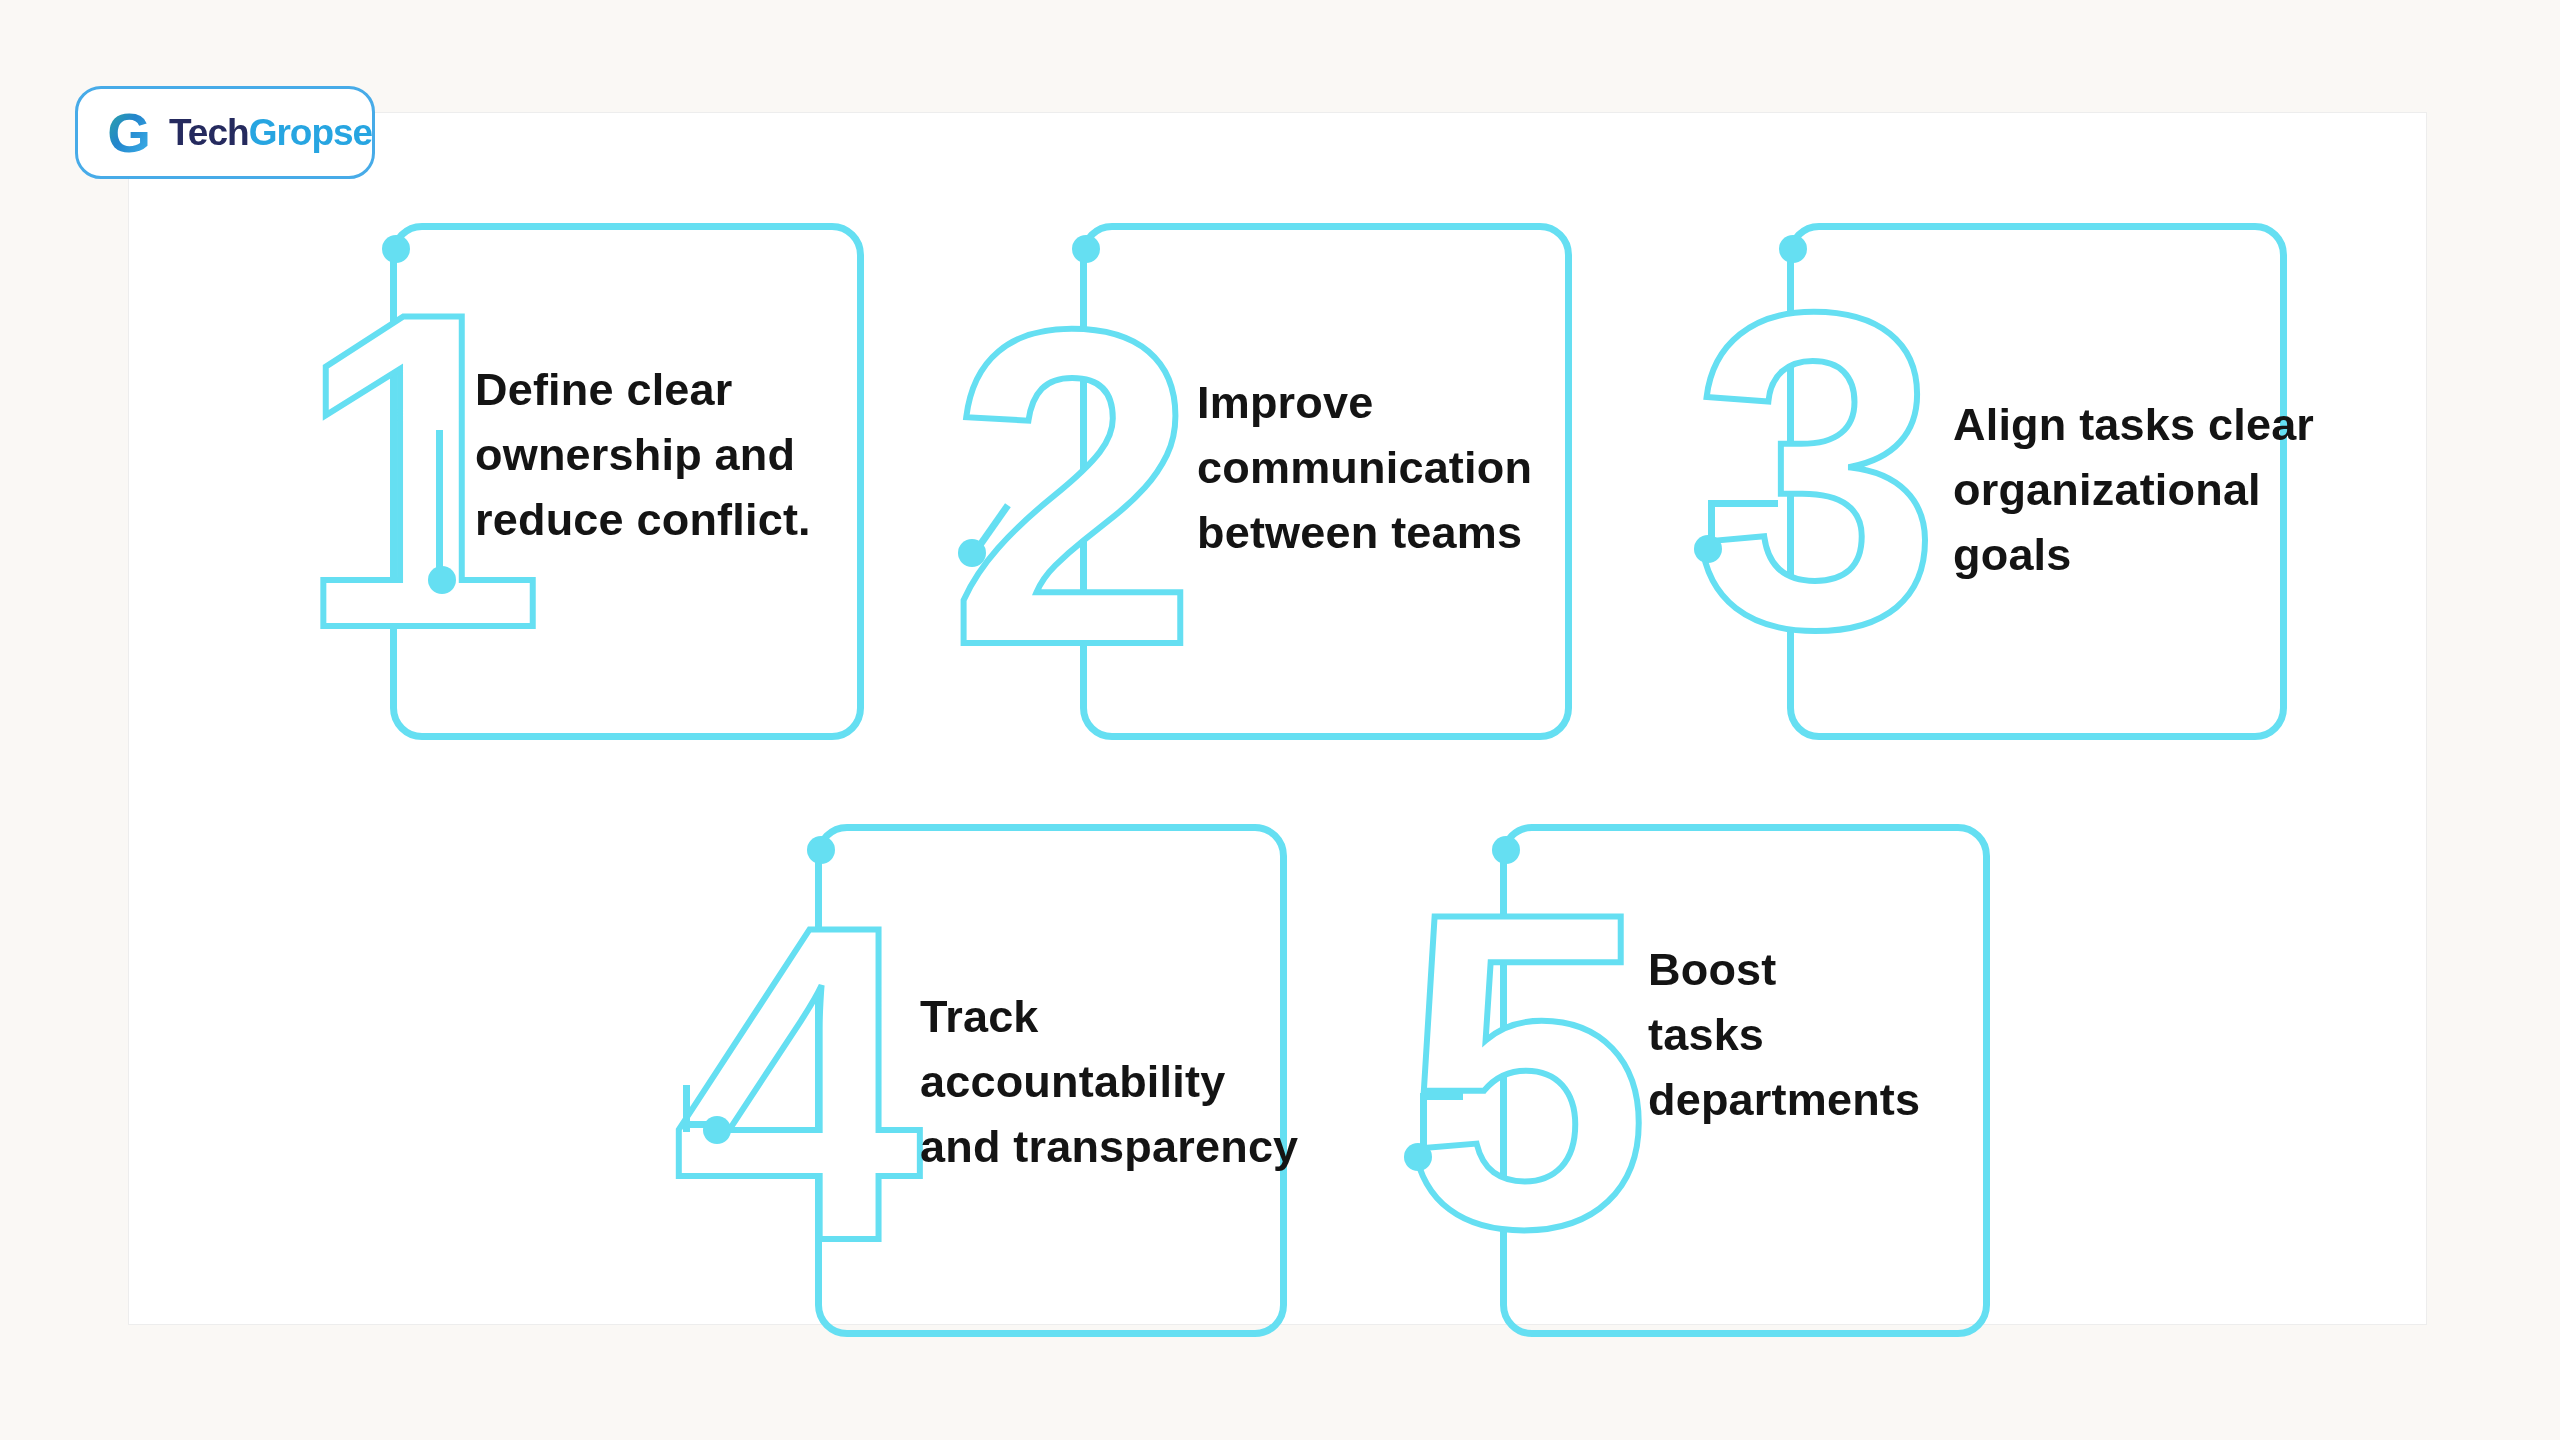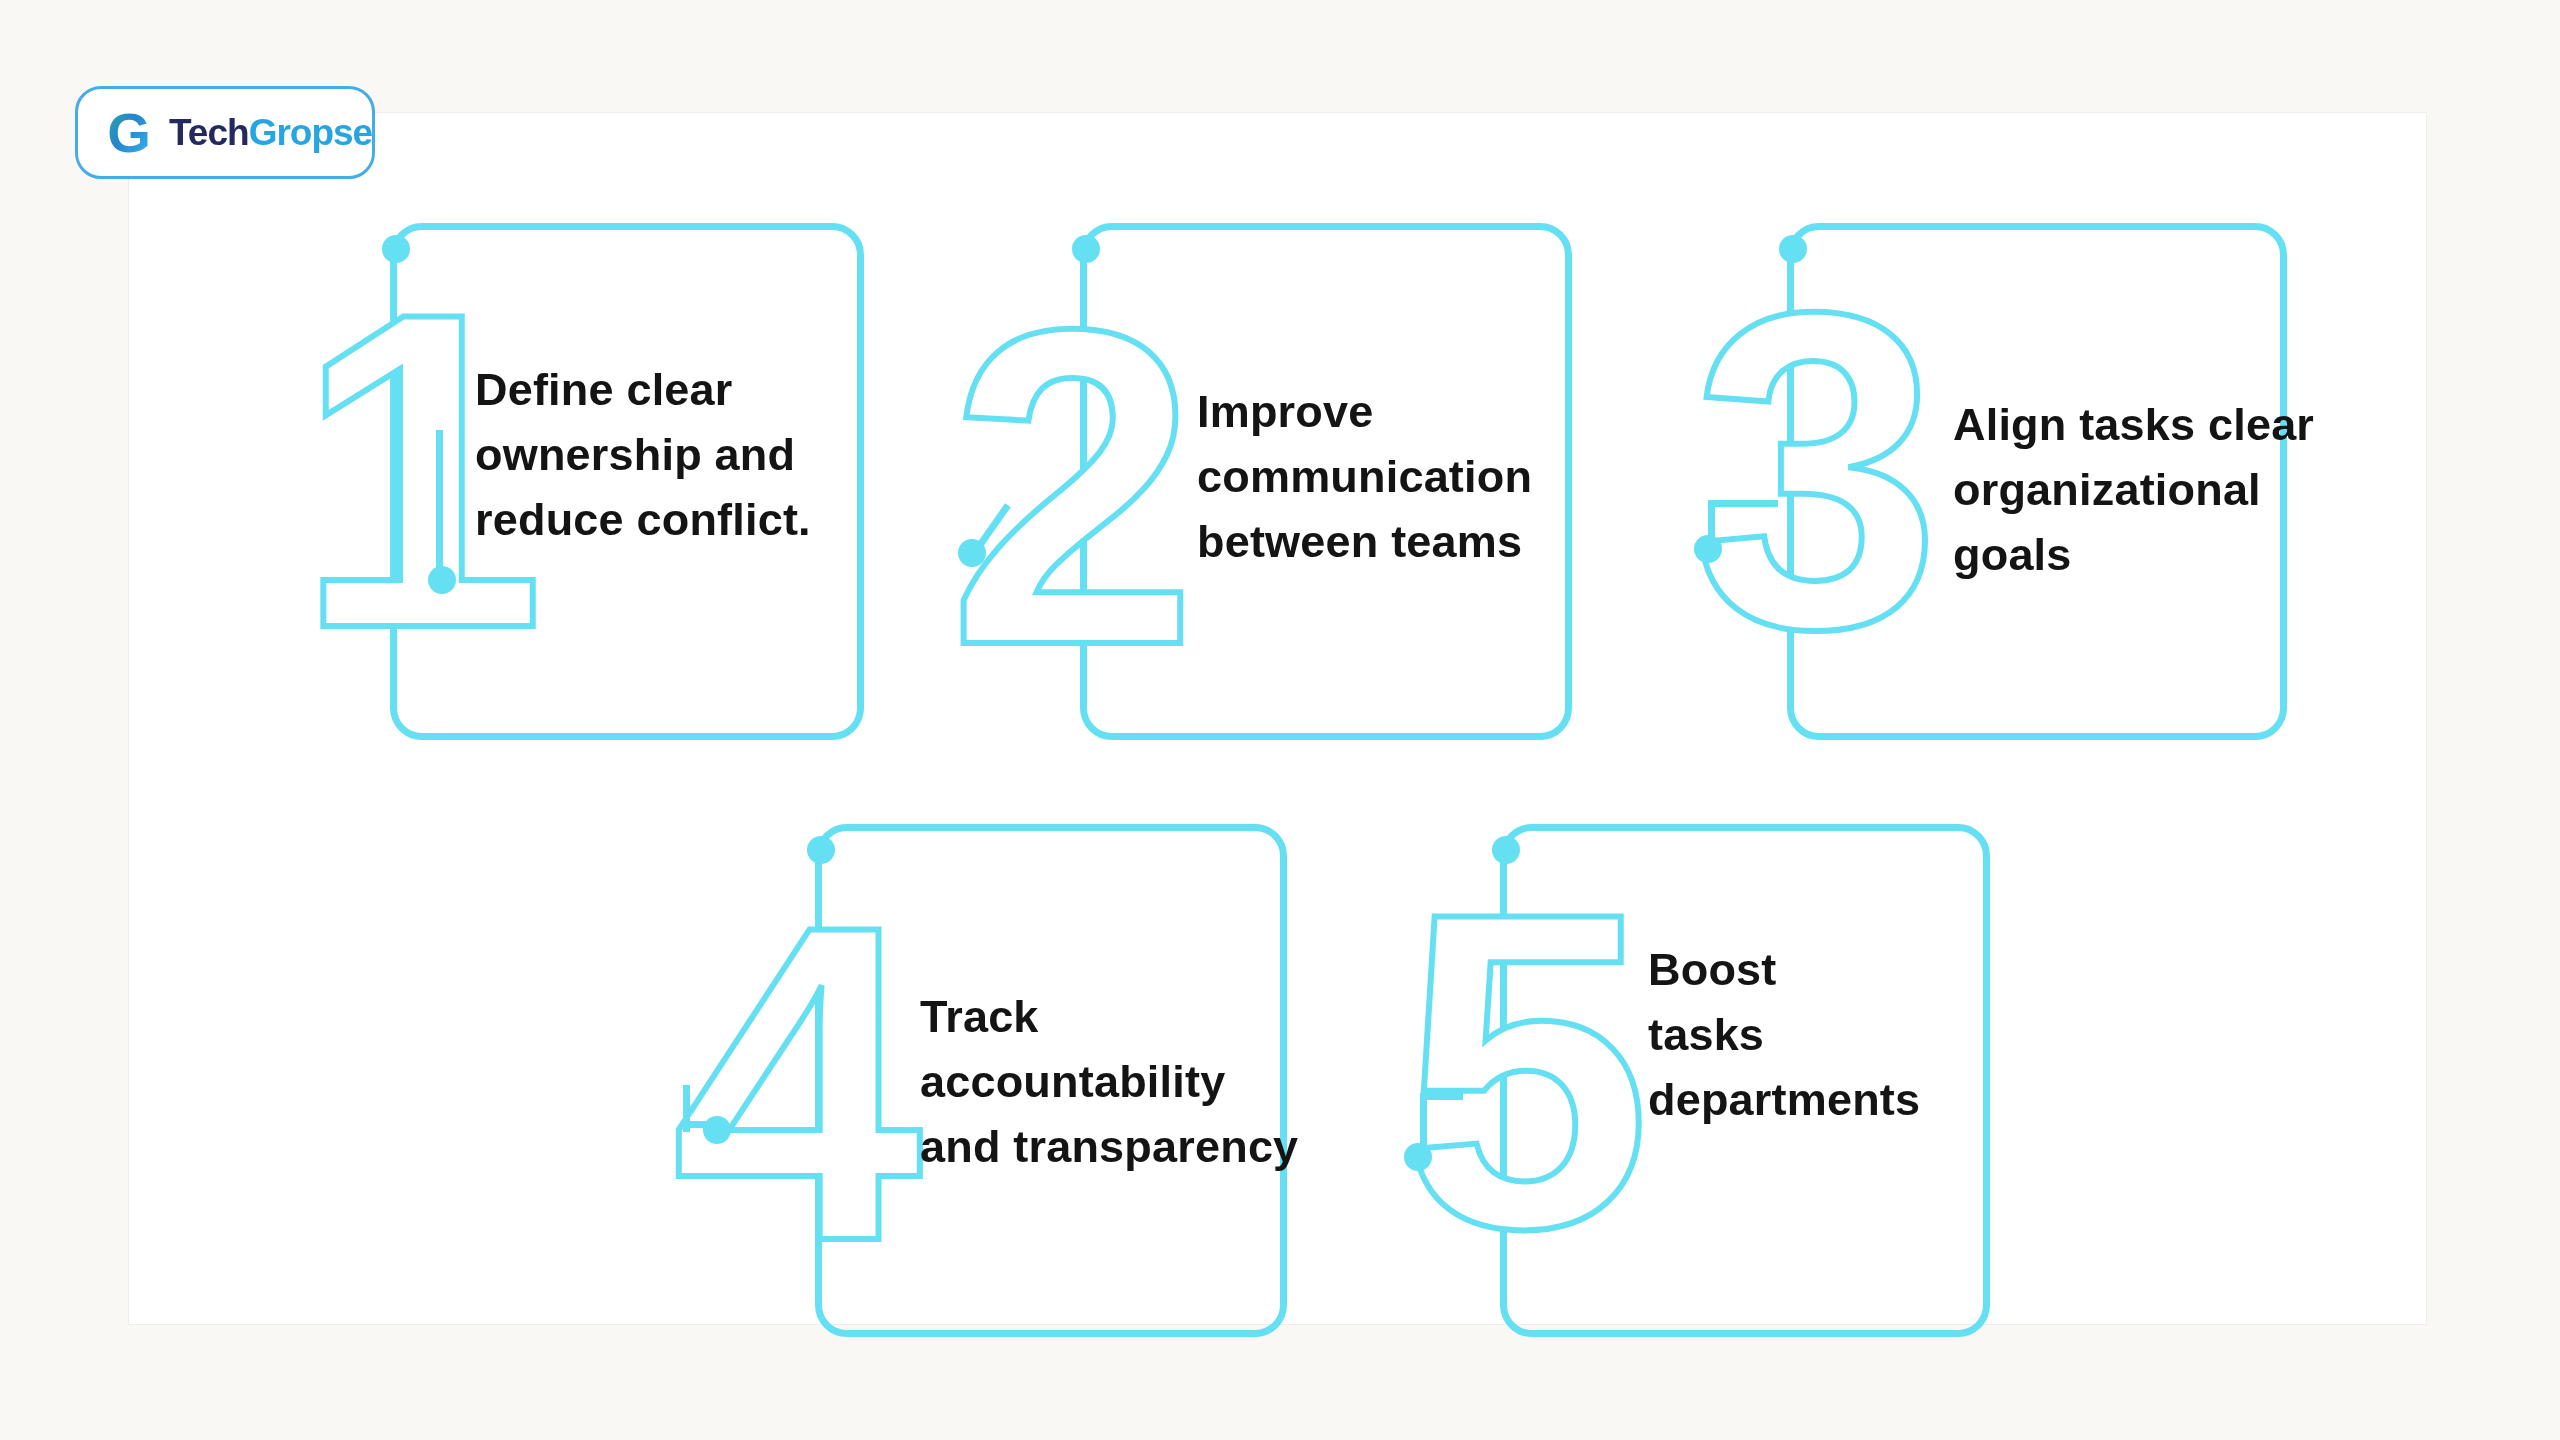--- a/index.html
+++ b/index.html
@@ -77,21 +77,21 @@
   
   .c5 .l1{left:-80px;top:269px;width:7px;height:62px}
   .c5 .l2{left:-80px;top:269px;width:43px;height:7px}
   .c5 .end{left:-96px;top:319px}
   .txt{
     position:absolute;z-index:6;
     font-weight:700;color:var(--ink);
     font-size:45px;line-height:65px;letter-spacing:.2px;white-space:nowrap;
   }
   .c1 .txt{left:85px;top:134px}
-  .c2 .txt{left:117px;top:156px}
+  .c2 .txt{left:117px;top:147px}
   .c3 .txt{left:166px;top:169px}
   .c4 .txt{left:105px;top:160px}
   .c5 .txt{left:148px;top:113px}
 </style>
 </head>
 <body>
 
 <div class="panel"></div>
 
 <div class="logo-badge">

